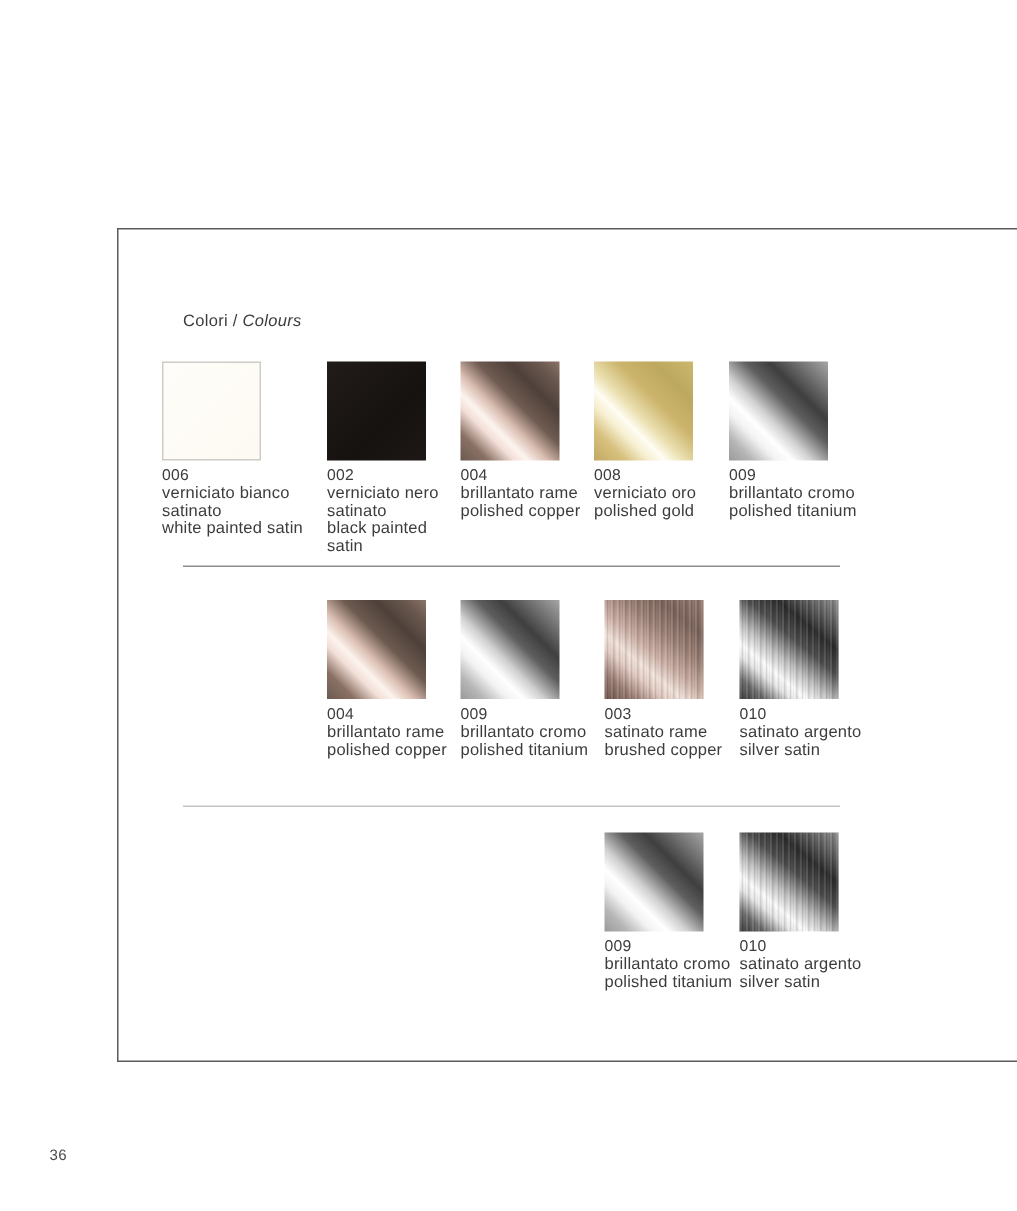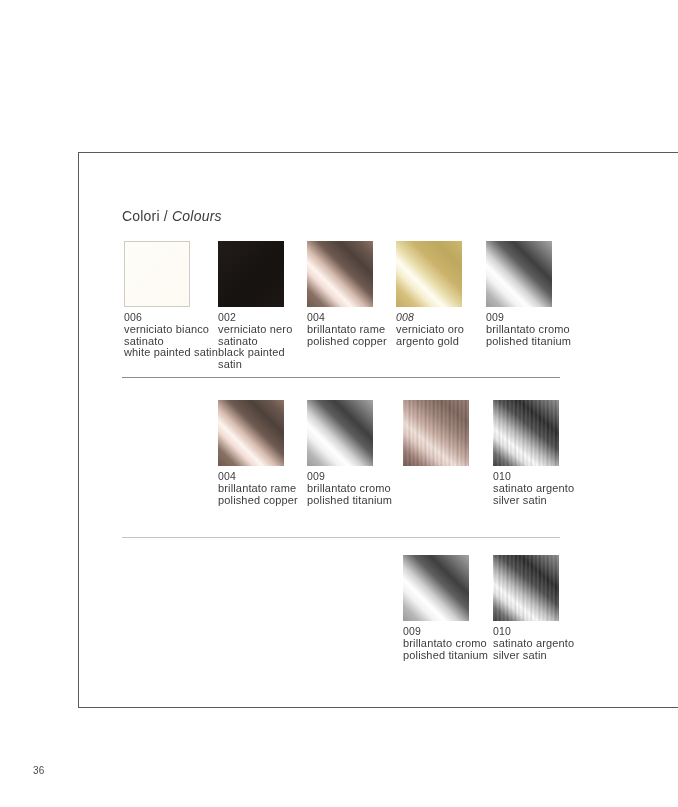--- a/index.html
+++ b/index.html
@@ -27,21 +27,21 @@
     border-right: none;
     background: #ffffff;
     box-sizing: border-box;
   }
 
   
   #section-title {
     position: absolute;
     left: 122px;
     top: 208px;
-    font-size: 14px;
+    font-size: 11px;
     letter-spacing: .2px;
     color: #3c3c3c;
     white-space: nowrap;
   }
   #section-title .it { font-style: italic; }
   .swatch-cell {
     position: absolute;
     width: 120px;
   }
   .swatch-chip {
@@ -107,21 +107,21 @@
 </head>
 <body>
 
 <div id="page-frame"></div>
 
 <div id="section-title">
   <span>Colori</span><span> / </span><span class="it">Colours</span>
 </div>
 
 <div id="swatch-rows">
-    <div class="swatch-cell" style="left: 124px; top: 241px;">
+    <div class="swatch-cell" style="left: 108px; top: 241px;">
       <div class="swatch-chip bordered" style="background: linear-gradient(135deg, rgb(255, 253, 249) 0%, rgb(253, 250, 243) 100%);"></div>
       <div style="position: absolute; top: 70px; left: 0px;">
         <div class="swatch-code" style="margin-top: 0px;">006</div>
         <div class="swatch-desc">verniciato bianco
 satinato</div>
         <div class="swatch-desc">white painted satin</div>
       </div>
     </div>
     <div class="swatch-cell" style="left: 218px; top: 241px;">
       <div class="swatch-chip" style="background: linear-gradient(135deg, rgb(33, 28, 25) 0%, rgb(22, 18, 16) 60%, rgb(29, 24, 21) 100%);"></div>
@@ -137,23 +137,23 @@
       <div class="swatch-chip" style="background: linear-gradient(45deg, rgb(107, 90, 81) 0%, rgb(138, 112, 100) 14%, rgb(242, 222, 214) 27%, rgb(253, 244, 239) 34%, rgb(217, 189, 176) 44%, rgb(110, 90, 80) 58%, rgb(78, 65, 58) 74%, rgb(109, 90, 81) 90%, rgb(141, 117, 103) 100%);"></div>
       <div style="position: absolute; top: 70px; left: 0px;">
         <div class="swatch-code" style="margin-top: 0px;">004</div>
         <div class="swatch-desc">brillantato rame</div>
         <div class="swatch-desc">polished copper</div>
       </div>
     </div>
     <div class="swatch-cell" style="left: 396px; top: 241px;">
       <div class="swatch-chip" style="background: linear-gradient(45deg, rgb(194, 170, 98) 0%, rgb(214, 192, 125) 16%, rgb(246, 238, 207) 28%, rgb(255, 253, 244) 36%, rgb(234, 223, 174) 46%, rgb(203, 179, 107) 62%, rgb(189, 168, 95) 80%, rgb(205, 183, 111) 100%);"></div>
       <div style="position: absolute; top: 70px; left: 0px;">
-        <div class="swatch-code" style="margin-top: 0px; font-style: italic;">008</div>
+        <div class="swatch-code" style="margin-top: 0px;">008</div>
         <div class="swatch-desc">verniciato oro</div>
-        <div class="swatch-desc">argento gold</div>
+        <div class="swatch-desc">polished gold</div>
       </div>
     </div>
     <div class="swatch-cell" style="left: 486px; top: 241px;">
       <div class="swatch-chip" style="background: linear-gradient(45deg, rgb(154, 154, 154) 0%, rgb(182, 182, 182) 12%, rgb(242, 242, 242) 24%, rgb(255, 255, 255) 32%, rgb(210, 210, 210) 42%, rgb(94, 94, 94) 58%, rgb(63, 63, 63) 70%, rgb(119, 119, 119) 86%, rgb(166, 166, 166) 100%);"></div>
       <div style="position: absolute; top: 70px; left: 0px;">
         <div class="swatch-code" style="margin-top: 0px;">009</div>
         <div class="swatch-desc">brillantato cromo</div>
         <div class="swatch-desc">polished titanium</div>
       </div>
     </div>
@@ -170,20 +170,25 @@
       <div style="position: absolute; top: 70px; left: 0px;">
         <div class="swatch-code" style="margin-top: 0px;">009</div>
         <div class="swatch-desc">brillantato cromo</div>
         <div class="swatch-desc">polished titanium</div>
       </div>
     </div>
     <div class="swatch-cell" style="left: 403px; top: 400px;">
       <div class="swatch-chip" style="background: linear-gradient(40deg, rgb(110, 87, 80) 0%, rgb(155, 125, 114) 14%, rgb(230, 207, 198) 28%, rgb(243, 228, 220) 36%, rgb(205, 176, 165) 48%, rgb(157, 129, 118) 64%, rgb(125, 101, 92) 80%, rgb(148, 121, 110) 100%);">
         <div class="striations"></div>
       </div>
+      <div style="position: absolute; top: 70px; left: 0px;">
+        <div class="swatch-code" style="margin-top: 0px;">003</div>
+        <div class="swatch-desc">satinato rame</div>
+        <div class="swatch-desc">brushed copper</div>
+      </div>
     </div>
     <div class="swatch-cell" style="left: 493px; top: 400px;">
       <div class="swatch-chip" style="background: linear-gradient(40deg, rgb(58, 58, 58) 0%, rgb(110, 110, 110) 12%, rgb(232, 232, 232) 24%, rgb(253, 253, 253) 31%, rgb(194, 194, 194) 42%, rgb(78, 78, 78) 58%, rgb(44, 44, 44) 72%, rgb(104, 104, 104) 88%, rgb(144, 144, 144) 100%);">
         <div class="striations"></div>
       </div>
       <div style="position: absolute; top: 70px; left: 0px;">
         <div class="swatch-code" style="margin-top: 0px;">010</div>
         <div class="swatch-desc">satinato argento</div>
         <div class="swatch-desc">silver satin</div>
       </div>

